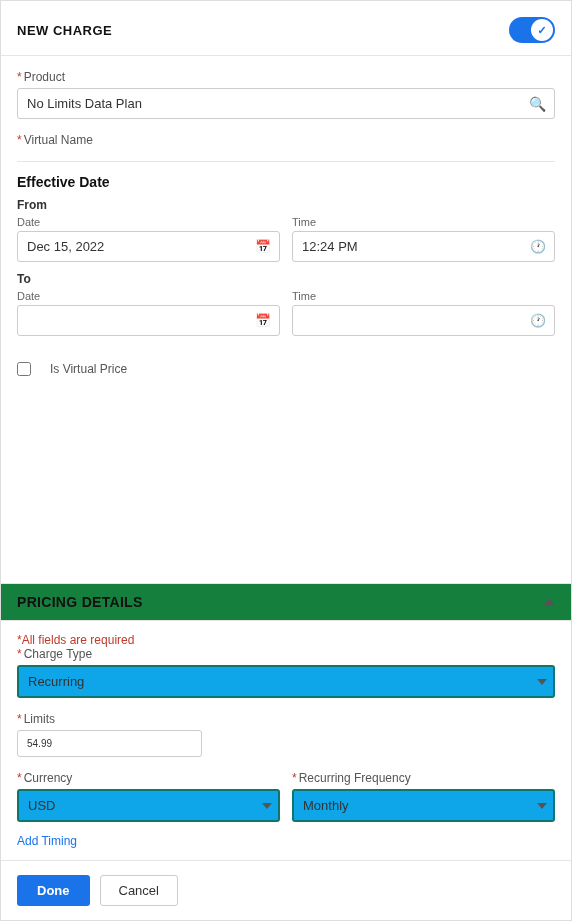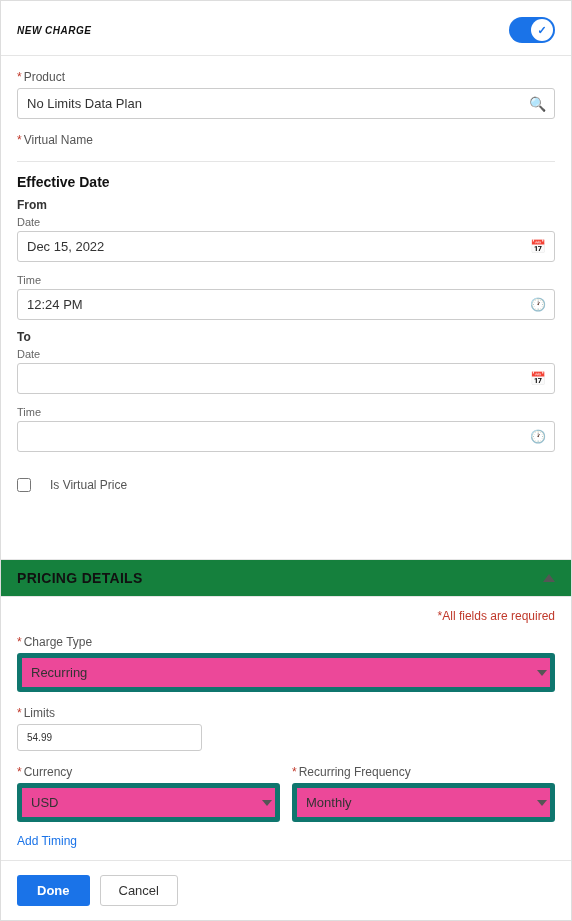--- a/index.html
+++ b/index.html
@@ -21,25 +21,24 @@
       position: relative;
     }
     .header {
       display: flex;
       align-items: center;
       justify-content: space-between;
       padding: 16px 16px 12px 16px;
       border-bottom: 1px solid #e5e5e5;
     }
     .header-title {
-      font-size: 10px;
+      font-size: 13px;
       font-weight: 700;
       letter-spacing: 0.5px;
       color: #111;
-      font-style: italic;
     }
     
     .toggle-container {
       position: relative;
       width: 46px;
       height: 26px;
     }
     .toggle-track {
       width: 46px;
       height: 26px;
@@ -114,21 +113,20 @@
     .sub-label {
       font-size: 12px;
       font-weight: 600;
       color: #333;
       margin-bottom: 4px;
     }
     .date-time-row {
       display: flex;
       gap: 12px;
       margin-bottom: 10px;
-      flex-direction: column;
     }
     .date-col, .time-col {
       flex: 1;
     }
     .small-label {
       font-size: 11px;
       color: #666;
       margin-bottom: 3px;
     }
     .checkbox-row {
@@ -165,36 +163,34 @@
       border-left: 6px solid transparent;
       border-right: 6px solid transparent;
       border-bottom: 8px solid #555;
     }
     .pricing-body {
       padding: 12px 16px;
     }
     .required-note {
       font-size: 12px;
       color: #c0392b;
-      margin-bottom: 12px;
-      text-align: right;
     }
     .select-wrapper {
       position: relative;
       display: flex;
       align-items: center;
     }
     .select-field {
       width: 100%;
-      border: 5px solid #0f766e;
+      border: 2px solid #0f766e;
       border-radius: 3px;
       padding: 7px 30px 7px 9px;
       font-size: 13px;
       color: #333;
-      background: #ec4899;
+      background: #0ea5e9;
       appearance: none;
       -webkit-appearance: none;
       outline: none;
       cursor: pointer;
     }
     .select-arrow {
       position: absolute;
       right: 8px;
       pointer-events: none;
       width: 0;

